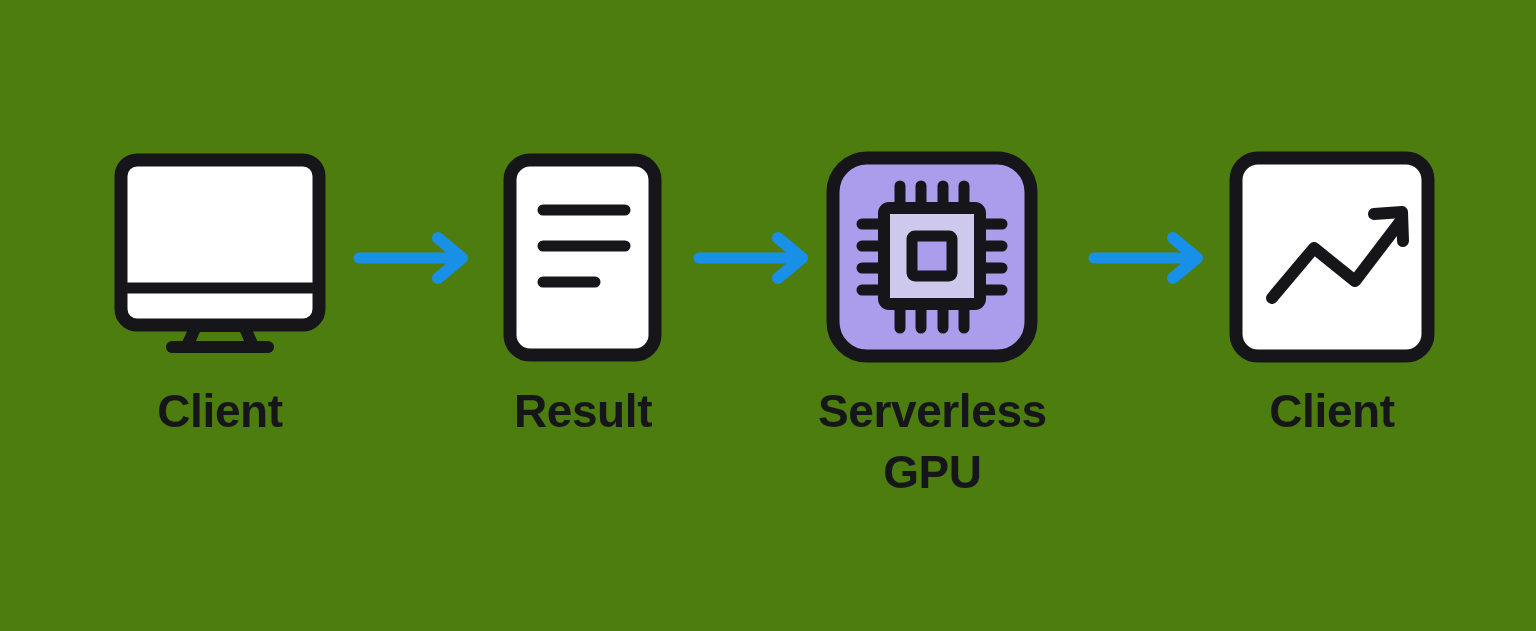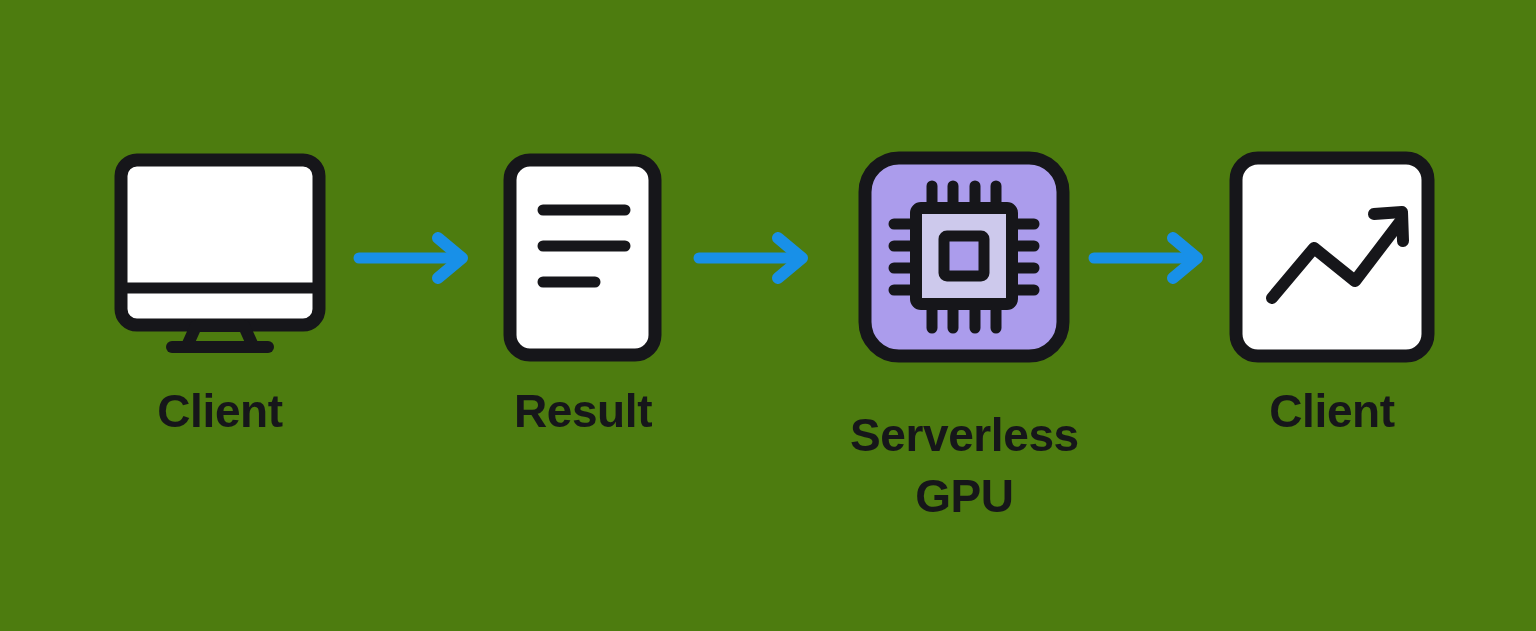--- a/index.html
+++ b/index.html
@@ -45,21 +45,21 @@
     white-space: pre-line;
   }
   .flow-arrow {
     position: absolute;
     top: 232px;
     width: 120px;
     height: 52px;
   }
   #node-client   { left: 110px; }
   #node-request  { left: 473px; }
-  #node-gpu      { left: 850px; gap: 24px; }
+  #node-gpu      { left: 818px; }
   #node-result   { left: 1222px; }
 
   #arrow-1 { left: 352px; }
   #arrow-2 { left: 692px; }
   #arrow-3 { left: 1087px; }
 </style>
 </head>
 <body>
 
 <div id="flow-diagram">

